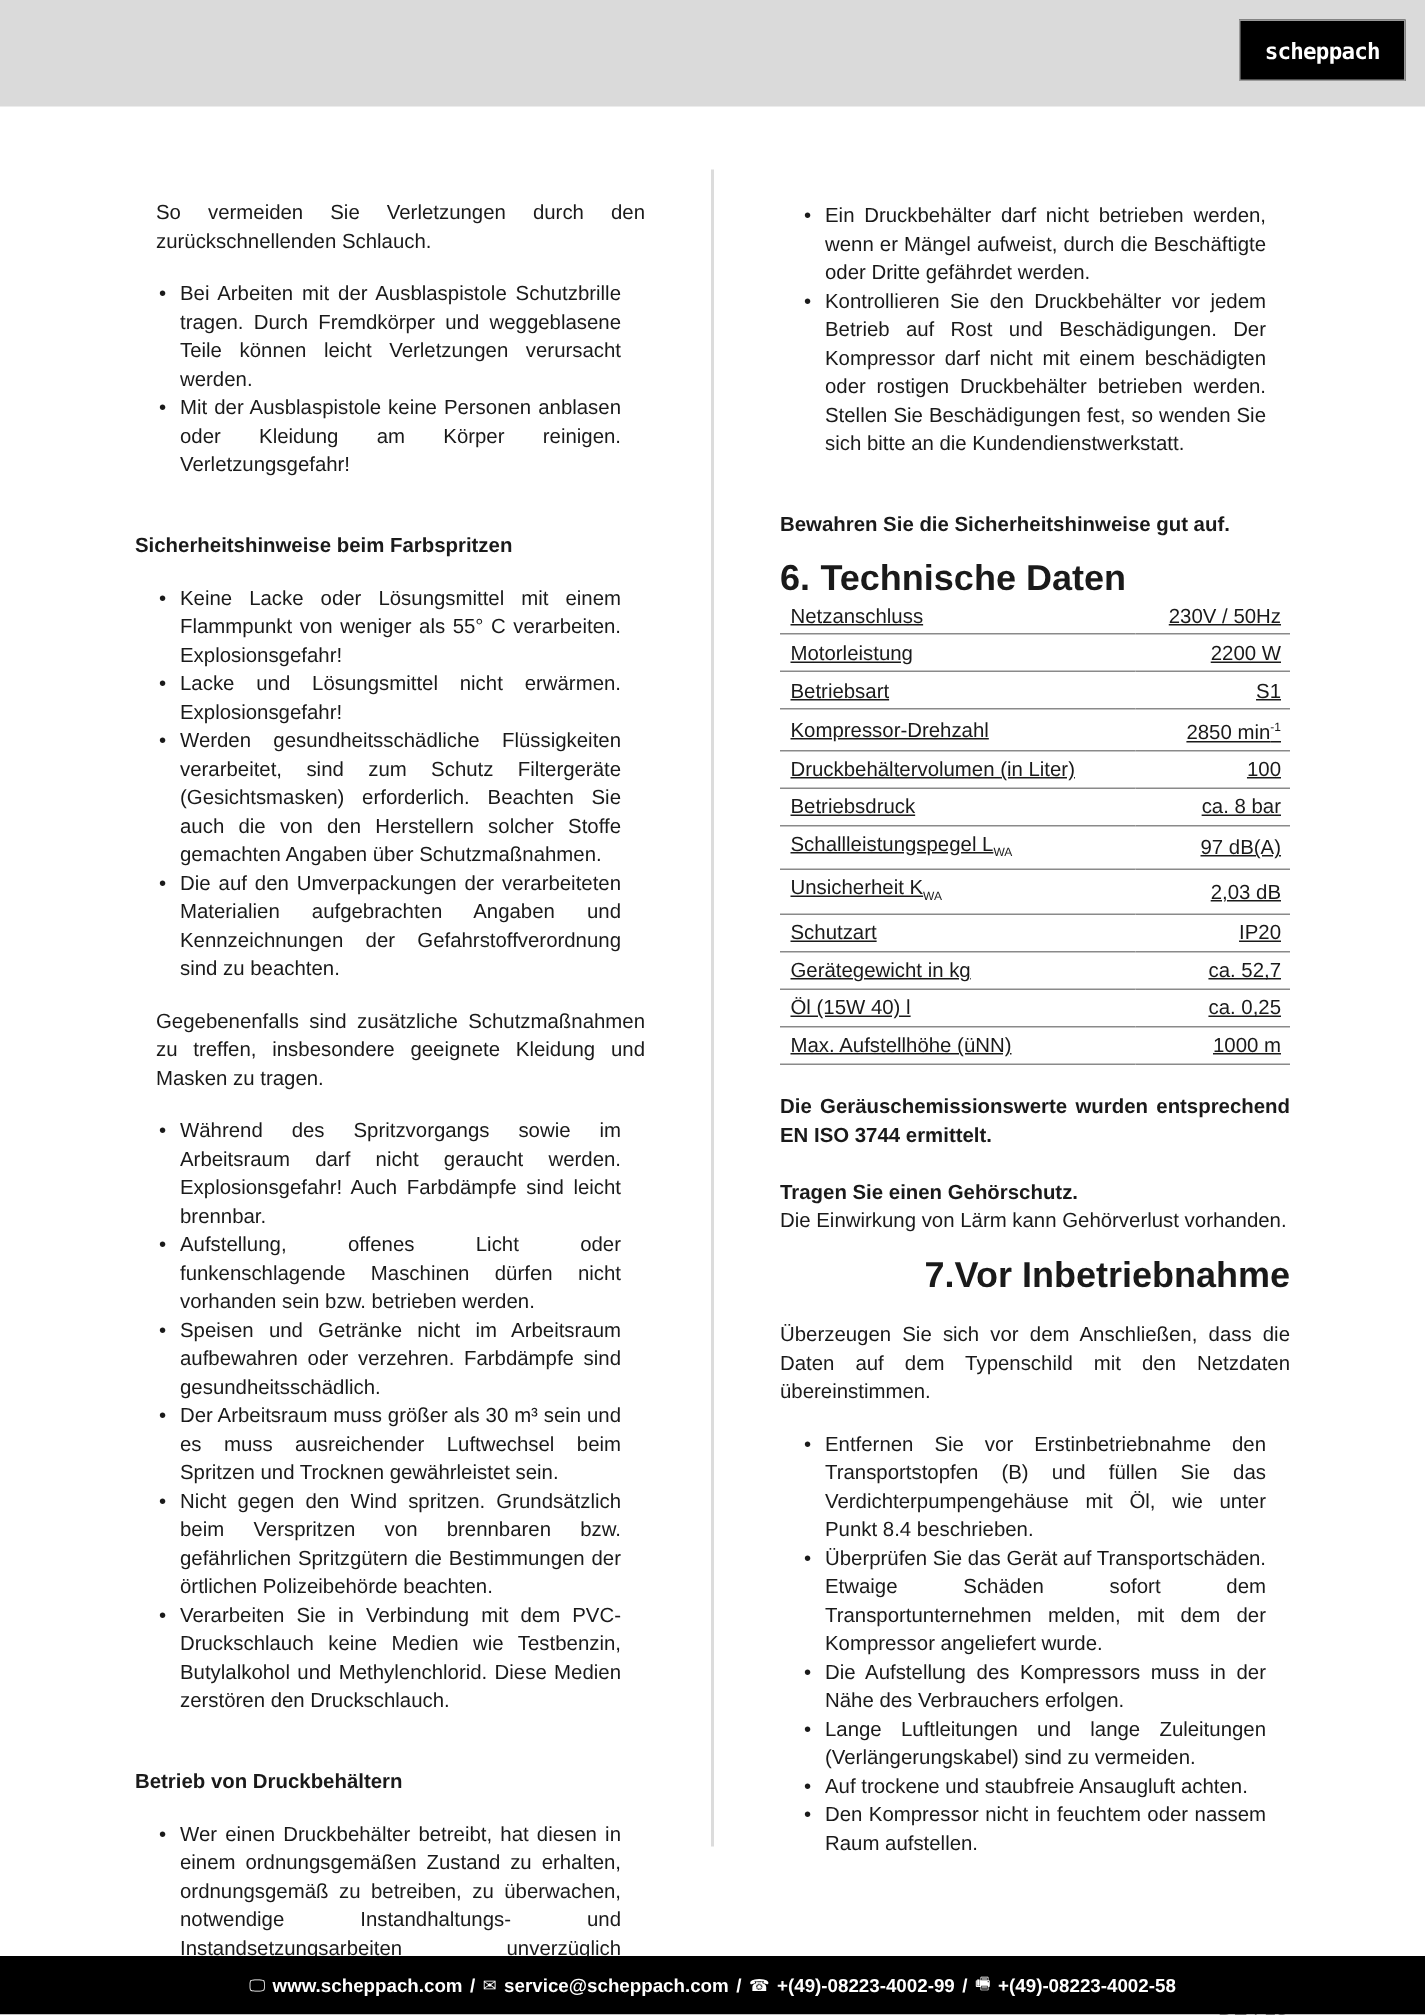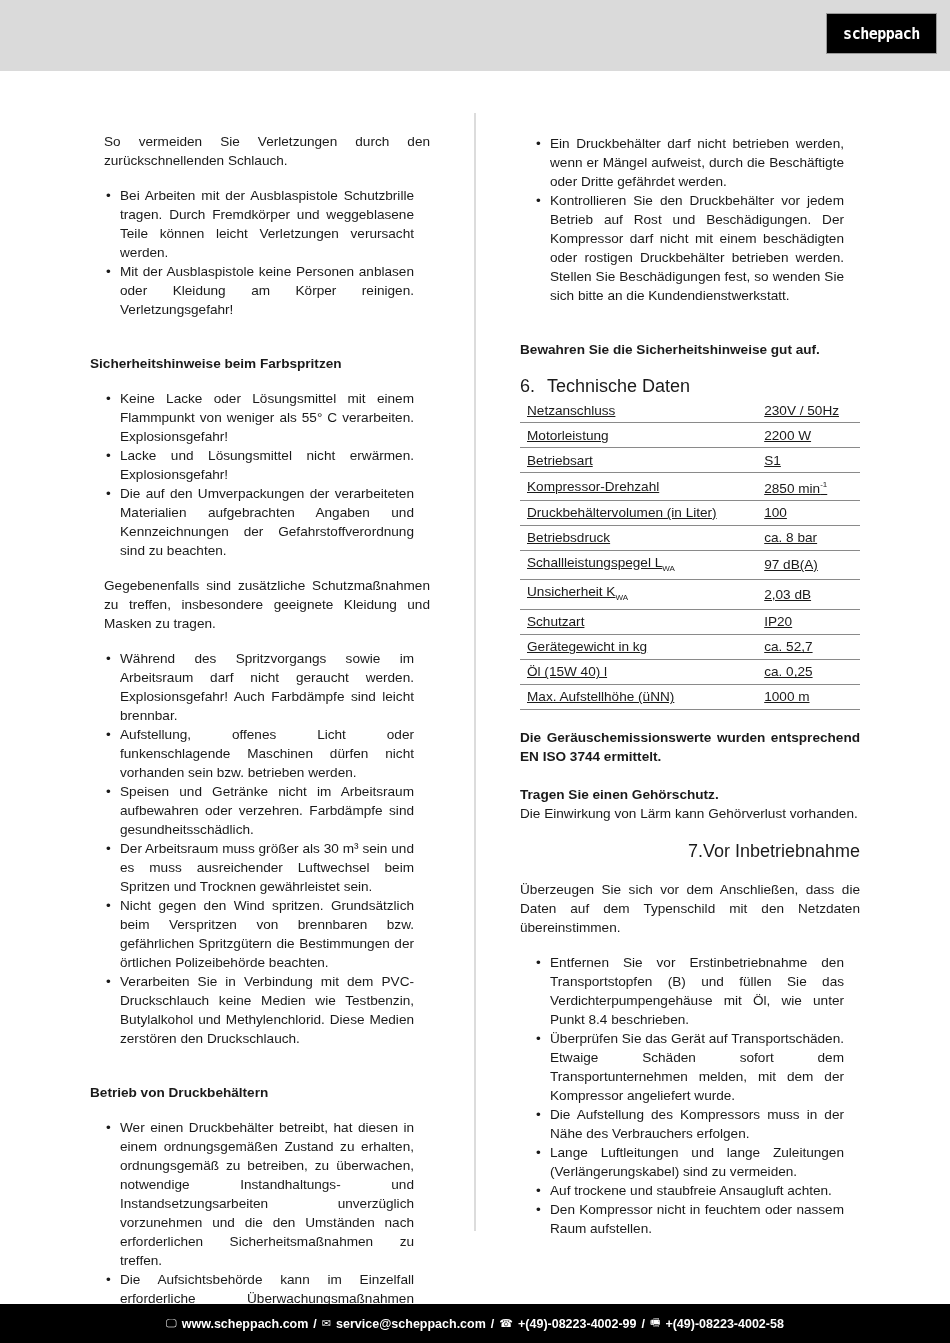--- a/index.html
+++ b/index.html
@@ -14,25 +14,25 @@
   .col-left { left:90px; width:340px; }
   .col-right { left:520px; width:340px; }
   .divider { position:absolute; left:474px; top:113px; width:2px; height:1118px; background:#dcdcdc; }
   .p { margin:0; text-align:justify; }
   .bullets { list-style:none; margin:16px; padding:0; }
   .bullets li { position:relative; padding-left:14px; text-align:justify; }
   .bullets li::before { content:"•"; position:absolute; left:0; top:0; }
   .indent { padding-left:14px; text-align:justify; }
   .bold { font-weight:bold; }
   .gap { height:19px; }
-  .h2 { font-size:18px; font-weight:normal; line-height:24px; margin:10px 0 0 0; }
+  .h2 { font-size:24px; font-weight:bold; line-height:24px; margin:10px 0 0 0; }
   .h2 .num { display:inline-block; width:27px; }
   table.spec { width:340px; border-collapse:collapse; font-size:13.6px;text-decoration:underline; }
   table.spec td { padding:2px 6px 2px 7px; height:20px; border-bottom:1px solid #8a8a8a; }
-  table.spec td.val { }
+  table.spec td.val { text-align:right; }
   sub, sup { font-size:8px; }
   .pagenum { position:absolute; left:812px; top:1330px; font-size:14px; }
   .footer { position:absolute; left:0; top:1304px; width:950px; height:39px; background:#000; color:#fff;
             font-weight:bold; font-size:12.5px; display:flex; align-items:center; justify-content:center; gap:5px; }
   .footer .ic { font-weight:normal; font-size:11px; }
 </style>
 </head>
 <body>
 
 <div class="header-band"></div>
@@ -44,20 +44,21 @@
   <p class="indent">So vermeiden Sie Verletzungen durch den zurückschnellenden Schlauch.</p>
   <ul class="bullets">
     <li>Bei Arbeiten mit der Ausblaspistole Schutzbrille tragen. Durch Fremdkörper und weggeblasene Teile können leicht Verletzungen verursacht werden.</li>
     <li>Mit der Ausblaspistole keine Personen anblasen oder Kleidung am Körper reinigen. Verletzungsgefahr!</li>
   </ul>
   <div class="gap"></div>
   <p class="p bold">Sicherheitshinweise beim Farbspritzen</p>
   <ul class="bullets">
     <li>Keine Lacke oder Lösungsmittel mit einem Flammpunkt von weniger als 55° C verarbeiten. Explosionsgefahr!</li>
     <li>Lacke und Lösungsmittel nicht erwärmen. Explosionsgefahr!</li>
+    <li>Werden gesundheitsschädliche Flüssigkeiten verarbeitet, sind zum Schutz Filtergeräte (Gesichtsmasken) erforderlich. Beachten Sie auch die von den Herstellern solcher Stoffe gemachten Angaben über Schutzmaßnahmen.</li>
     <li>Die auf den Umverpackungen der verarbeiteten Materialien aufgebrachten Angaben und Kennzeichnungen der Gefahrstoffverordnung sind zu beachten.</li>
   </ul>
   <p class="indent">Gegebenenfalls sind zusätzliche Schutzmaßnahmen zu treffen, insbesondere geeignete Kleidung und Masken zu tragen.</p>
   <ul class="bullets">
     <li>Während des Spritzvorgangs sowie im Arbeitsraum darf nicht geraucht werden. Explosionsgefahr! Auch Farbdämpfe sind leicht brennbar.</li>
     <li>Aufstellung, offenes Licht oder funkenschlagende Maschinen dürfen nicht vorhanden sein bzw. betrieben werden.</li>
     <li>Speisen und Getränke nicht im Arbeitsraum aufbewahren oder verzehren. Farbdämpfe sind gesundheitsschädlich.</li>
     <li>Der Arbeitsraum muss größer als 30 m³ sein und es muss ausreichender Luftwechsel beim Spritzen und Trocknen gewährleistet sein.</li>
     <li>Nicht gegen den Wind spritzen. Grundsätzlich beim Verspritzen von brennbaren bzw. gefährlichen Spritzgütern die Bestimmungen der örtlichen Polizeibehörde beachten.</li>
     <li>Verarbeiten Sie in Verbindung mit dem PVC-Druckschlauch keine Medien wie Testbenzin, Butylalkohol und Methylenchlorid. Diese Medien zerstören den Druckschlauch.</li>

